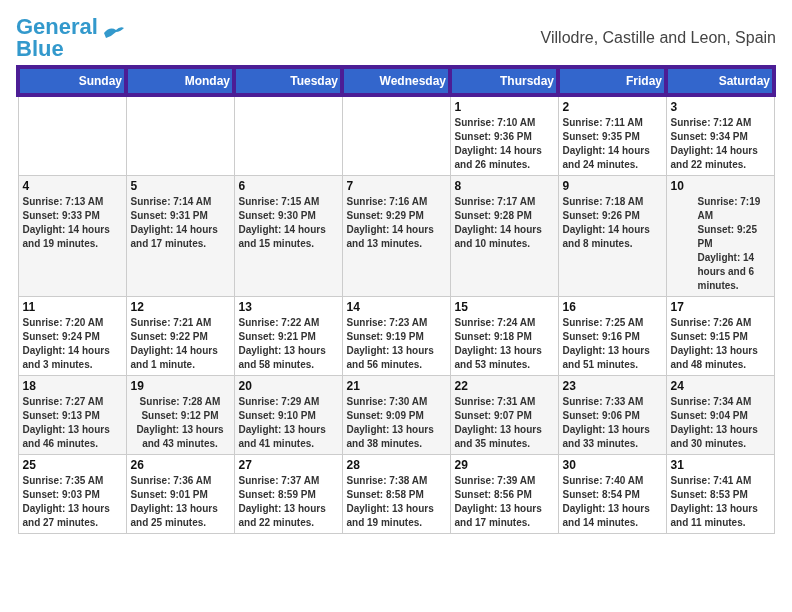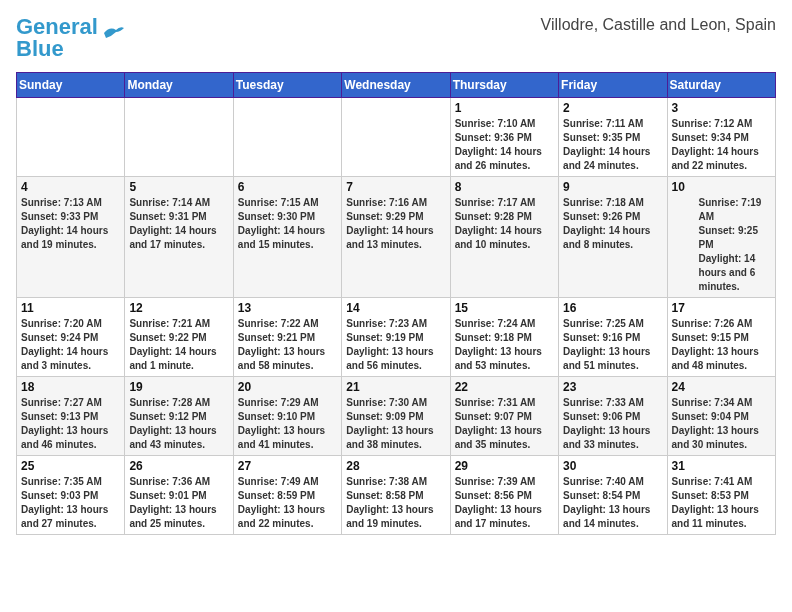--- a/index.html
+++ b/index.html
@@ -6,22 +6,22 @@
     body {
       font-family: Arial, sans-serif;
       background: #fff;
       width: 792px;
       min-height: 612px;
       padding: 16px;
     }
     .header {
       display: flex;
       justify-content: space-between;
-      align-items: flex-start;
-      margin-bottom: 12px;
+      align-items: center;
+      margin-bottom: 5px;
       gap: 44px;
     }
     .logo {
       display: flex;
       flex-direction: column;
       align-items: flex-start;
     }
     .logo-text {
       font-size: 22px;
       font-weight: bold;
@@ -44,24 +44,24 @@
       color: #444;
     }
     .calendar {
       width: 100%;
       border-collapse: collapse;
       font-size: 11px;
     }
     .calendar thead tr th {
       background: #3366cc;
       color: #fff;
-      text-align: left;
+      text-align: right;
       padding: 5px 2px;
       font-size: 12px;
-      border: 1px solid #4c1d95;
+      border: 4px solid #4c1d95;
     }
     .calendar tbody tr td {
       border: 1px solid #ccc;
       vertical-align: top;
       padding: 3px 4px;
       width: 108px;
       min-height: 80px;
       background: #fff;
     }
     .calendar tbody tr:nth-child(even) td {
@@ -229,21 +229,21 @@
       </tr>
       <tr>
         <td>
           <div class="day-num">18</div>
           <div class="day-info" style="white-space: pre-line;">Sunrise: 7:27 AM
 Sunset: 9:13 PM
 Daylight: 13 hours and 46 minutes.</div>
         </td>
         <td>
           <div class="day-num">19</div>
-          <div class="day-info" style="white-space: pre-line;">Sunrise: 7:28 AM
+          <div class="day-info" style="white-space: pre-line; text-align: center;">Sunrise: 7:28 AM
 Sunset: 9:12 PM
 Daylight: 13 hours and 43 minutes.</div>
         </td>
         <td>
           <div class="day-num">20</div>
           <div class="day-info" style="white-space: pre-line;">Sunrise: 7:29 AM
 Sunset: 9:10 PM
 Daylight: 13 hours and 41 minutes.</div>
         </td>
         <td>
@@ -279,21 +279,21 @@
 Daylight: 13 hours and 27 minutes.</div>
         </td>
         <td>
           <div class="day-num">26</div>
           <div class="day-info" style="white-space: pre-line;">Sunrise: 7:36 AM
 Sunset: 9:01 PM
 Daylight: 13 hours and 25 minutes.</div>
         </td>
         <td>
           <div class="day-num">27</div>
-          <div class="day-info" style="white-space: pre-line;">Sunrise: 7:49 AM
+          <div class="day-info" style="white-space: pre-line;">Sunrise: 7:37 AM
 Sunset: 8:59 PM
 Daylight: 13 hours and 22 minutes.</div>
         </td>
         <td>
           <div class="day-num">28</div>
           <div class="day-info" style="white-space: pre-line;">Sunrise: 7:38 AM
 Sunset: 8:58 PM
 Daylight: 13 hours and 19 minutes.</div>
         </td>
         <td>

